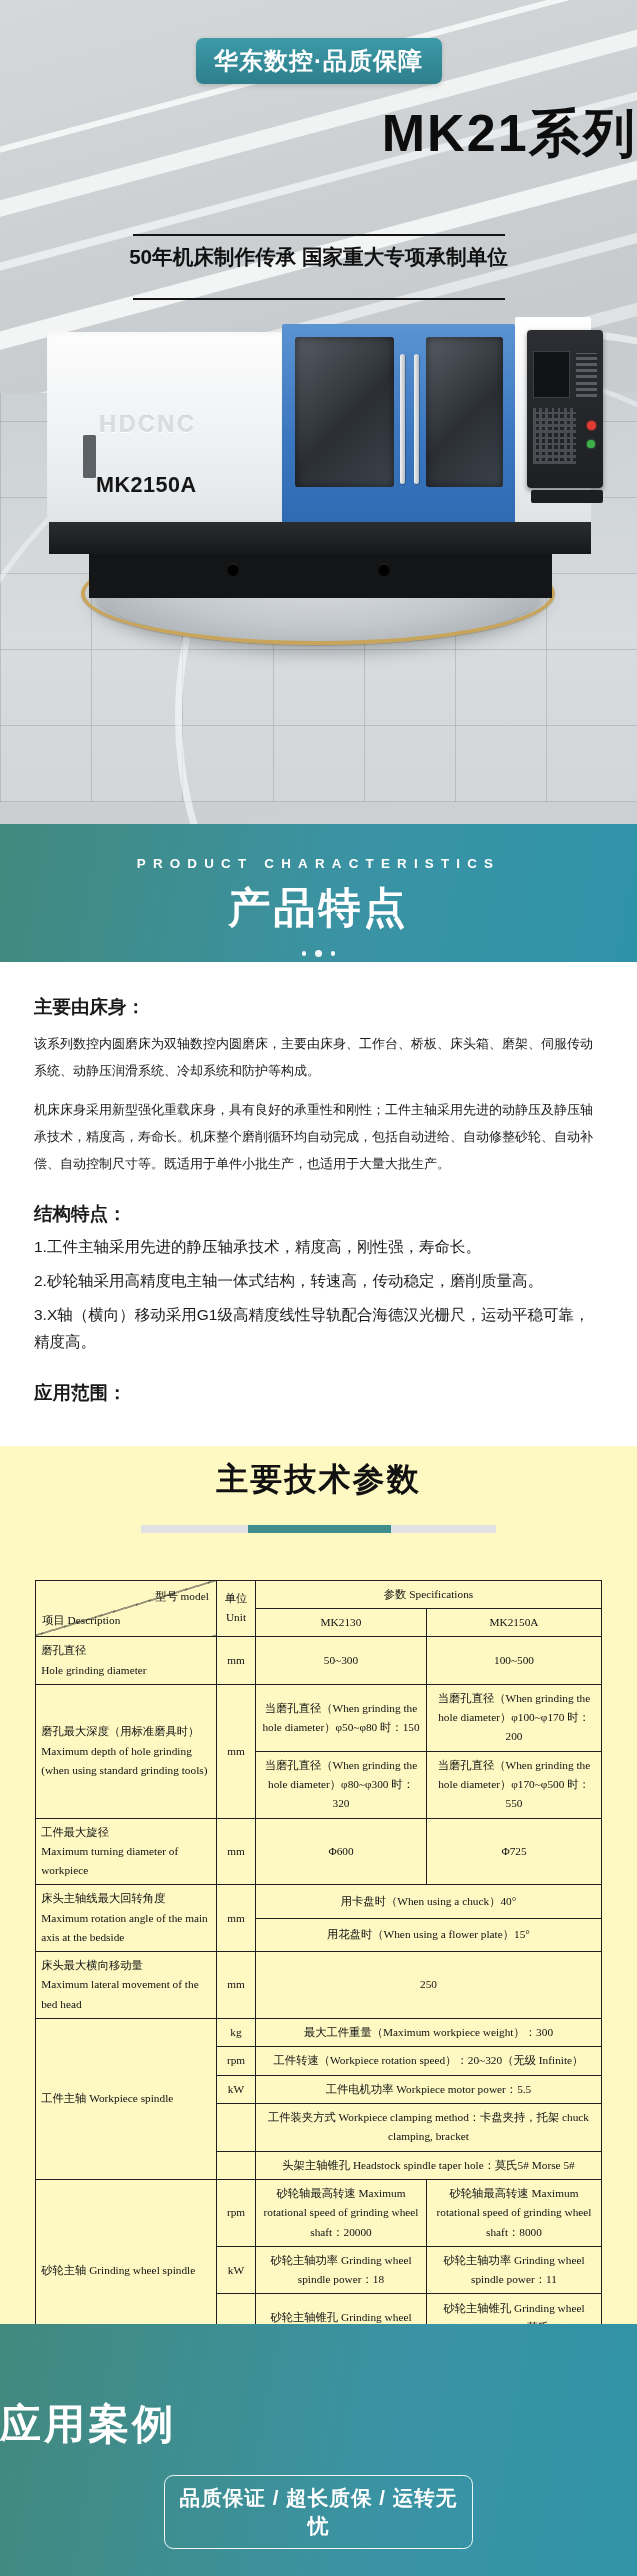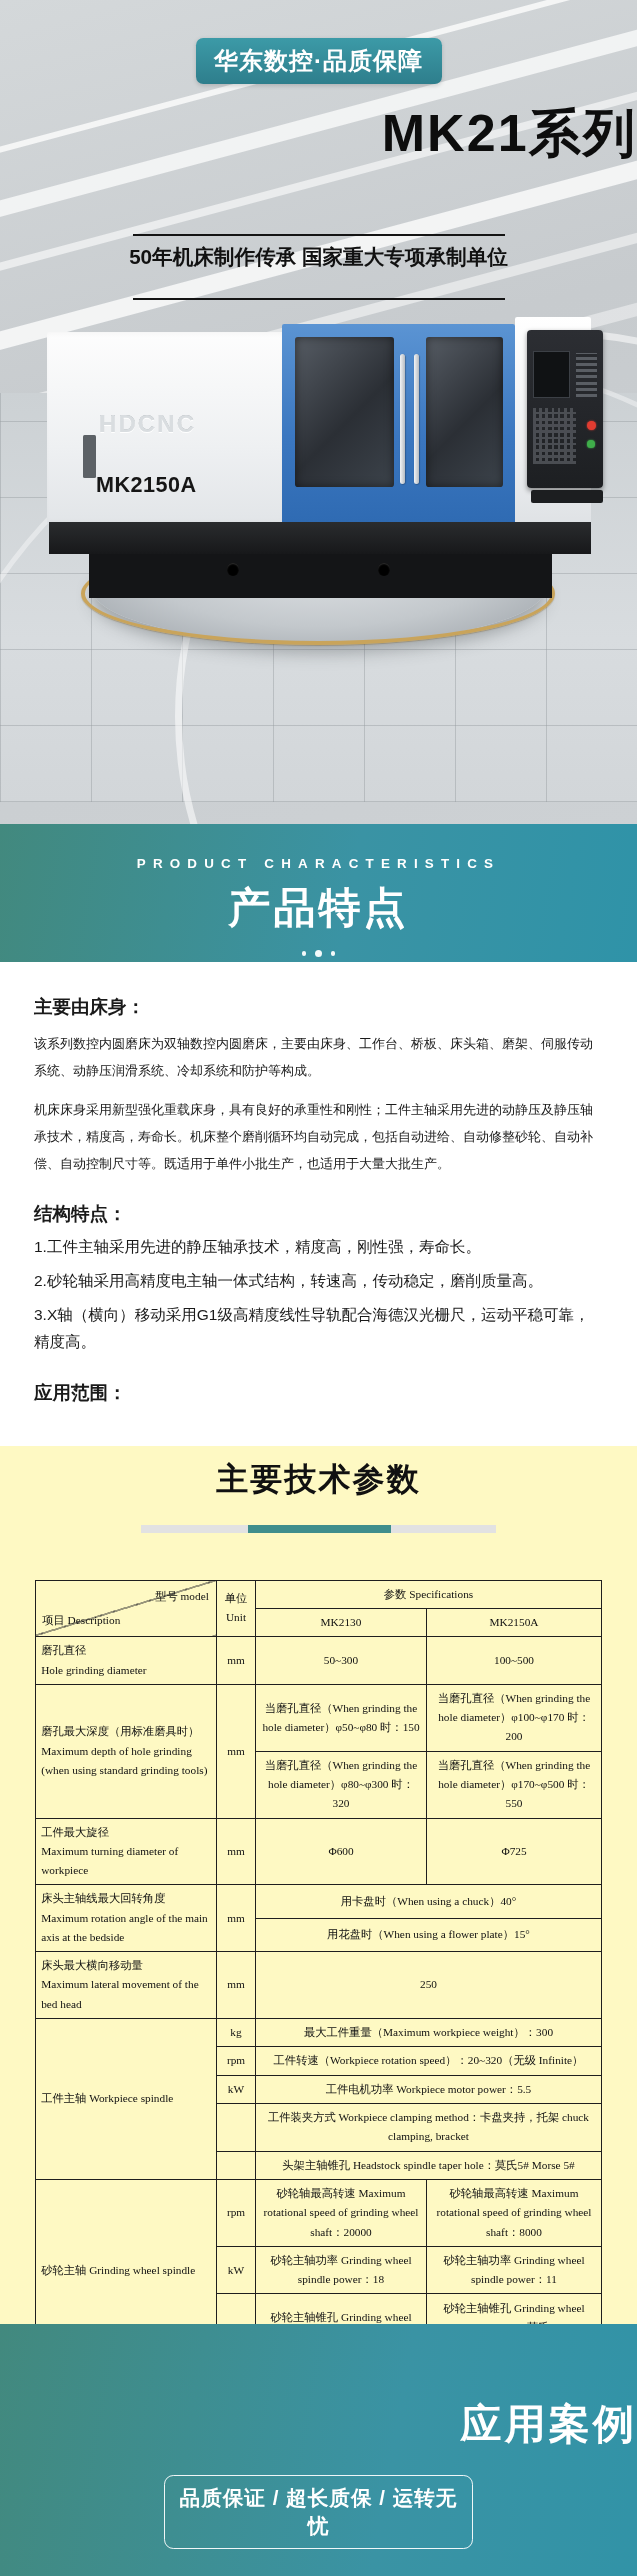--- a/index.html
+++ b/index.html
@@ -111,21 +111,21 @@
   table.spec td{border:1px solid #1f1f1f;padding:4.1px 5.2px;vertical-align:middle;line-height:1.7;}
   td.center{text-align:center;}
   .pre{white-space:pre-line;}
   td.corner{position:relative;height:52px;padding:0;
     background:linear-gradient(to bottom right,transparent calc(50% - 0.5px),#333 calc(50% - 0.5px),#333 calc(50% + 0.5px),transparent calc(50% + 0.5px));}
   .c-model{position:absolute;right:7.2px;top:6.2px;}
   .c-desc{position:absolute;left:6.2px;bottom:6.2px;}
 
   
   #cases{height:672px;background:linear-gradient(100deg,#42897e 0%,#3a93a4 55%,#2f93a8 100%);color:#fff;}
-  .cases-title{margin-top:73px;text-align:right;font-size:41px;font-weight:900;letter-spacing:3.1px;}
+  .cases-title{margin-top:73px;text-align:left;font-size:41px;font-weight:900;letter-spacing:3.1px;}
   .pill{margin:23px auto 0 auto;width:309px;border:1px solid rgba(255,255,255,.92);border-radius:9.3px;
     text-align:center;font-size:20.6px;font-weight:600;padding:8.2px 5.2px;letter-spacing:1px;}
 </style>
 </head>
 <body>
 
 <div id="page">
 
   <section id="hero">
     <div class="streak s1"></div>

